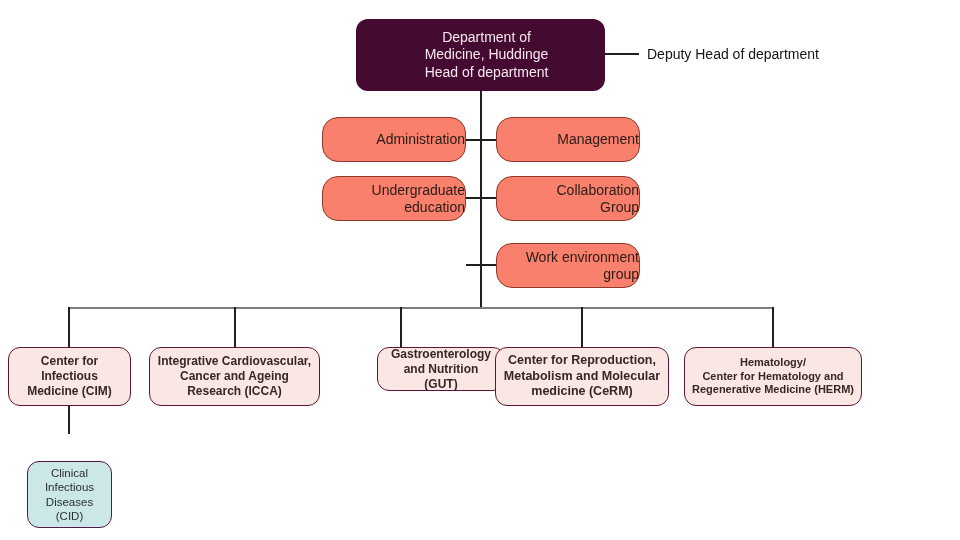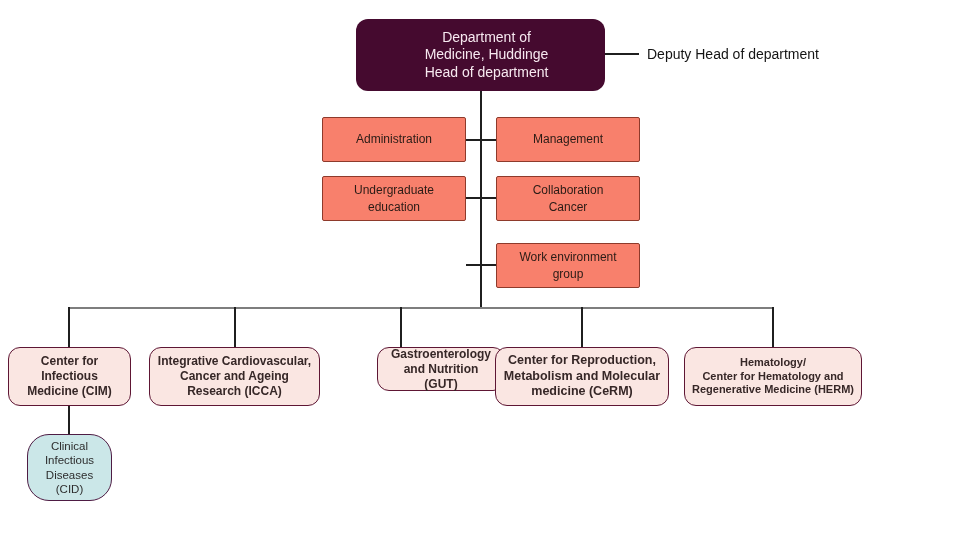--- a/index.html
+++ b/index.html
@@ -4,27 +4,27 @@
 <style>
   html,body{margin:0;padding:0;background:#ffffff;}
   .canvas{position:relative;width:960px;height:540px;background:#ffffff;overflow:hidden;
           font-family:"Liberation Sans",sans-serif;}
   .node{position:absolute;display:flex;align-items:center;justify-content:center;
         text-align:center;box-sizing:border-box;}
   .node span{white-space:pre-line;display:block;width:100%;}
   .head{background:var(--head-fill,#450A2F);color:var(--head-text,#F7E9F0);
         border-radius:12px;font-size:14px;line-height:17.5px;}
   .staff{background:var(--staff-fill,#F8806C);border:1px solid var(--staff-border,#8E3A2B);
-         border-radius:2px;font-size:12px;line-height:16.5px;color:#2A1B16;}
+         border-radius:16px;font-size:14px;line-height:16.5px;color:#2A1B16;text-align:right;}
   .division{background:var(--division-fill,#FAE6E2);border:1px solid var(--division-border,#5E1634);
             border-radius:12px;font-size:12px;line-height:15px;color:#362727;font-weight:bold;}
   .cerm{font-size:12.5px;line-height:15.5px;}
   .herm{font-size:11px;line-height:13.5px;}
   .sub{background:var(--sub-fill,#CBE7E8);border:1px solid var(--sub-border,#4E1C44);
-       border-radius:22px;font-size:11.5px;line-height:14.5px;color:#2D2D2D;}
+       border-radius:12px;font-size:11.5px;line-height:14.5px;color:#2D2D2D;margin-top:27px;}
   .deputy-label{position:absolute;font-size:14px;color:#141414;line-height:15px;}
   .h-line{position:absolute;height:1.5px;background:var(--connector,#1F1F1F);}
   .v-line{position:absolute;width:1.5px;background:var(--connector,#1F1F1F);}
   .spine{background:var(--spine,#7E7E7E);}
 </style>
 </head>
 <body>
 
 <div class="canvas">
 
@@ -54,21 +54,21 @@
   </div>
   <div class="node staff" style="left:496px;top:117px;width:144px;height:45px;">
     <span>Management</span>
   </div>
   <div class="node staff" style="left:322px;top:176px;width:144px;height:45px;">
     <span>Undergraduate
 education</span>
   </div>
   <div class="node staff" style="left:496px;top:176px;width:144px;height:45px;">
     <span>Collaboration
-Cancer</span>
+Group</span>
   </div>
   <div class="node staff" style="left:496px;top:243px;width:144px;height:45px;">
     <span>Work environment
 group</span>
   </div>
 
   <div class="node division" style="left:8px;top:347px;width:123px;height:59px;">
     <span>Center for
 Infectious
 Medicine (CIM)</span>

